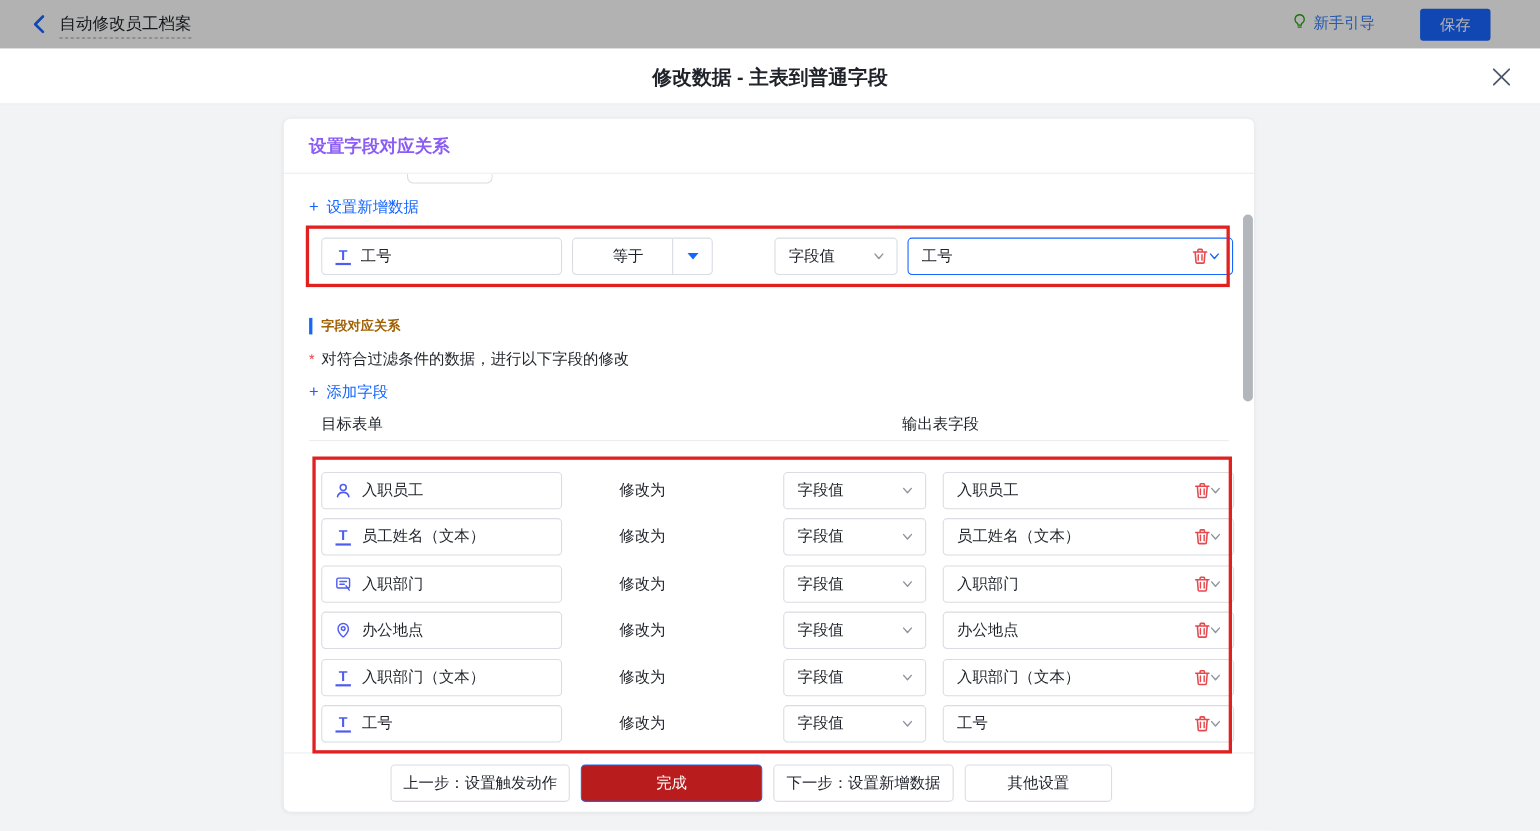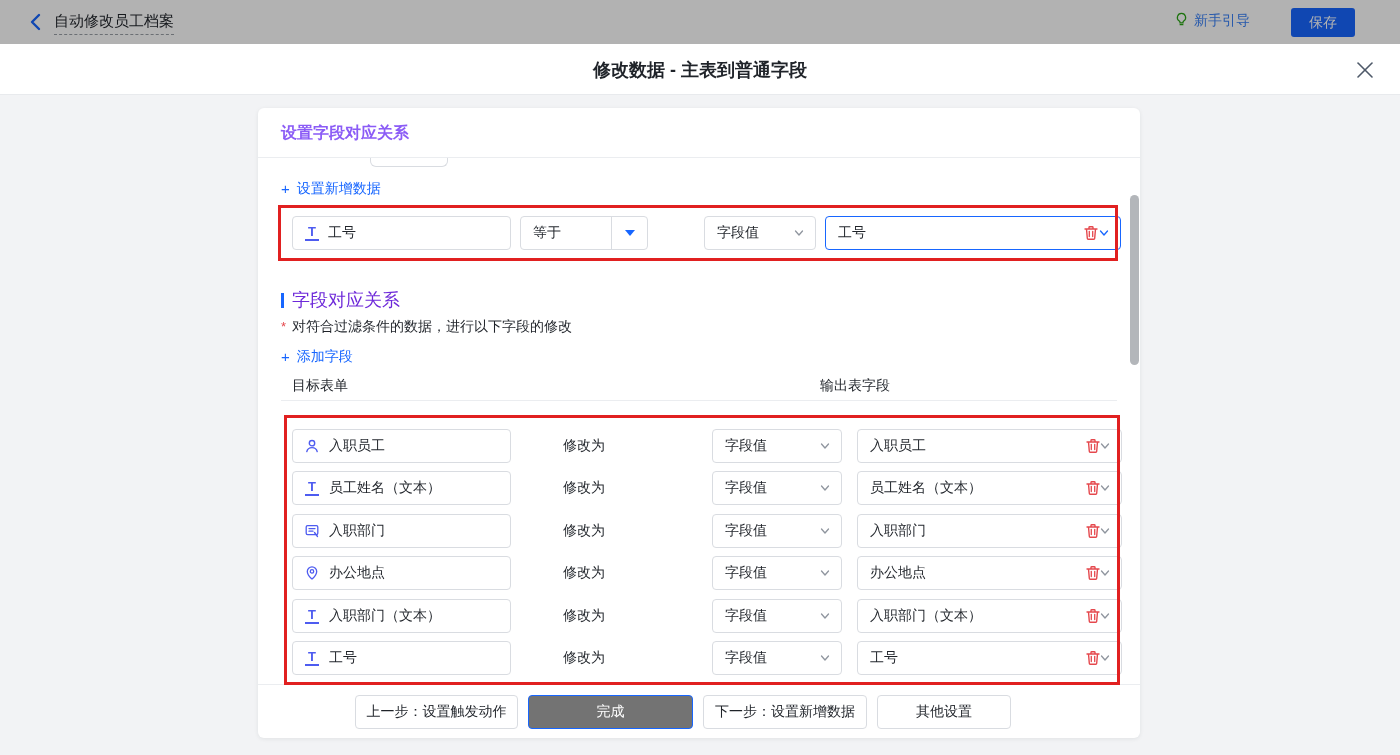--- a/index.html
+++ b/index.html
@@ -39,32 +39,32 @@
   .annotation { position:absolute; border:3px solid #e12020; z-index:4; pointer-events:none; }
   .anno1 { left:20px; top:97px; width:840px; height:56px; }
   .anno2 { left:26px; top:307px; width:836px; height:270px; }
 
   .ctl { position:absolute; height:34px; background:#fff; border:1px solid #d9dce1; border-radius:4px; display:flex; align-items:center; font-size:14px; color:#1f2329; }
   .ctl.select { cursor:pointer; justify-content:space-between; padding:0 10px 0 12px;margin-left:44px; }
   .ctl.focused { border:1px solid #1766ff; }
 
   
   .f-input { left:34px; top:108px; width:219px; padding-left:11px; gap:8px; }
-  .f-op { left:262px; top:108px; width:128px; cursor:pointer; }
+  .f-op { left:262px; top:108px; width:128px; cursor:pointer;padding-left:24px; }
   .f-op .op-text { flex:1; padding-left:12px; }
   .f-op .op-caret-seg { width:36px; height:100%; border-left:1px solid #d9dce1; display:flex; align-items:center; justify-content:center; }
   .tri-down { width:0; height:0; border-left:5px solid transparent; border-right:5px solid transparent; border-top:6px solid #1766ff; }
   .f-vtype { left:402px; top:108px; width:112px; }
   .f-field { left:523px; top:108px; width:296px; }
   .f-trash { left:824px; top:116px; }
 
   
   .sec-title { position:absolute; left:23px; top:180px; display:flex; align-items:center; gap:8px; }
   .sec-bar { width:3px; height:15px; background:#1766ff; }
-  .sec-text { font-size:18px; font-weight:normal; color:#6d28d9; }
+  .sec-text { font-size:12px; font-weight:bold; color:#a16207; }
   .sec-desc { position:absolute; left:23px; top:210px; font-size:14px; color:#1f2329; }
   .req-star { color:#e5484d; margin-right:6px; font-size:13px; }
   .col-head { position:absolute; top:269px; font-size:14px; color:#1f2329; }
   .col-target { left:34px; }
   .col-output { left:562px; }
 
   
   .map-row { position:absolute; left:0; width:100%; height:34px; }
   .m-target { left:34px; width:219px; padding-left:11px; gap:9px; }
   .m-modify { position:absolute; left:305px; top:8px; font-size:14px; color:#1f2329; }
@@ -80,21 +80,21 @@
   .field-icon svg, .field-icon .t-glyph { display:none; }
   .field-icon[data-icon="user"] svg.icon-user { display:block; }
   .field-icon[data-icon="department"] svg.icon-department { display:block; }
   .field-icon[data-icon="location"] svg.icon-location { display:block; }
   .field-icon[data-icon="text"] .t-glyph { display:flex; }
   .t-glyph { width:14px; height:16px; margin:0 auto; align-items:flex-start; justify-content:center; font-size:13px; font-weight:bold; color:#4e5cf0; border-bottom:2px solid #4e5cf0; line-height:14px; }
 
   
   .foot-btn { position:absolute; top:587px; height:34px; border-radius:4px; font-size:14px; border:1px solid #d9dce1; background:#fff; color:#1f2329; cursor:pointer; font-family:"Liberation Sans", sans-serif; }
   .fb1 { left:97px; width:163px; }
-  .fb2 { left:270px; width:165px; background:#737373; border-color:#1766ff; color:#fff; }
+  .fb2 { left:270px; width:165px; background:#b91c1c; border-color:#1766ff; color:#fff; }
   .fb3 { left:445px; width:164px; }
   .fb4 { left:619px; width:134px; }
 
   .scroll-thumb { position:absolute; left:1130px; top:100px; width:9px; height:170px; background:#b3b6ba; border-radius:5px; }
 </style>
 </head>
 <body>
 
 <div class="topbar">
   <div class="back-btn">

